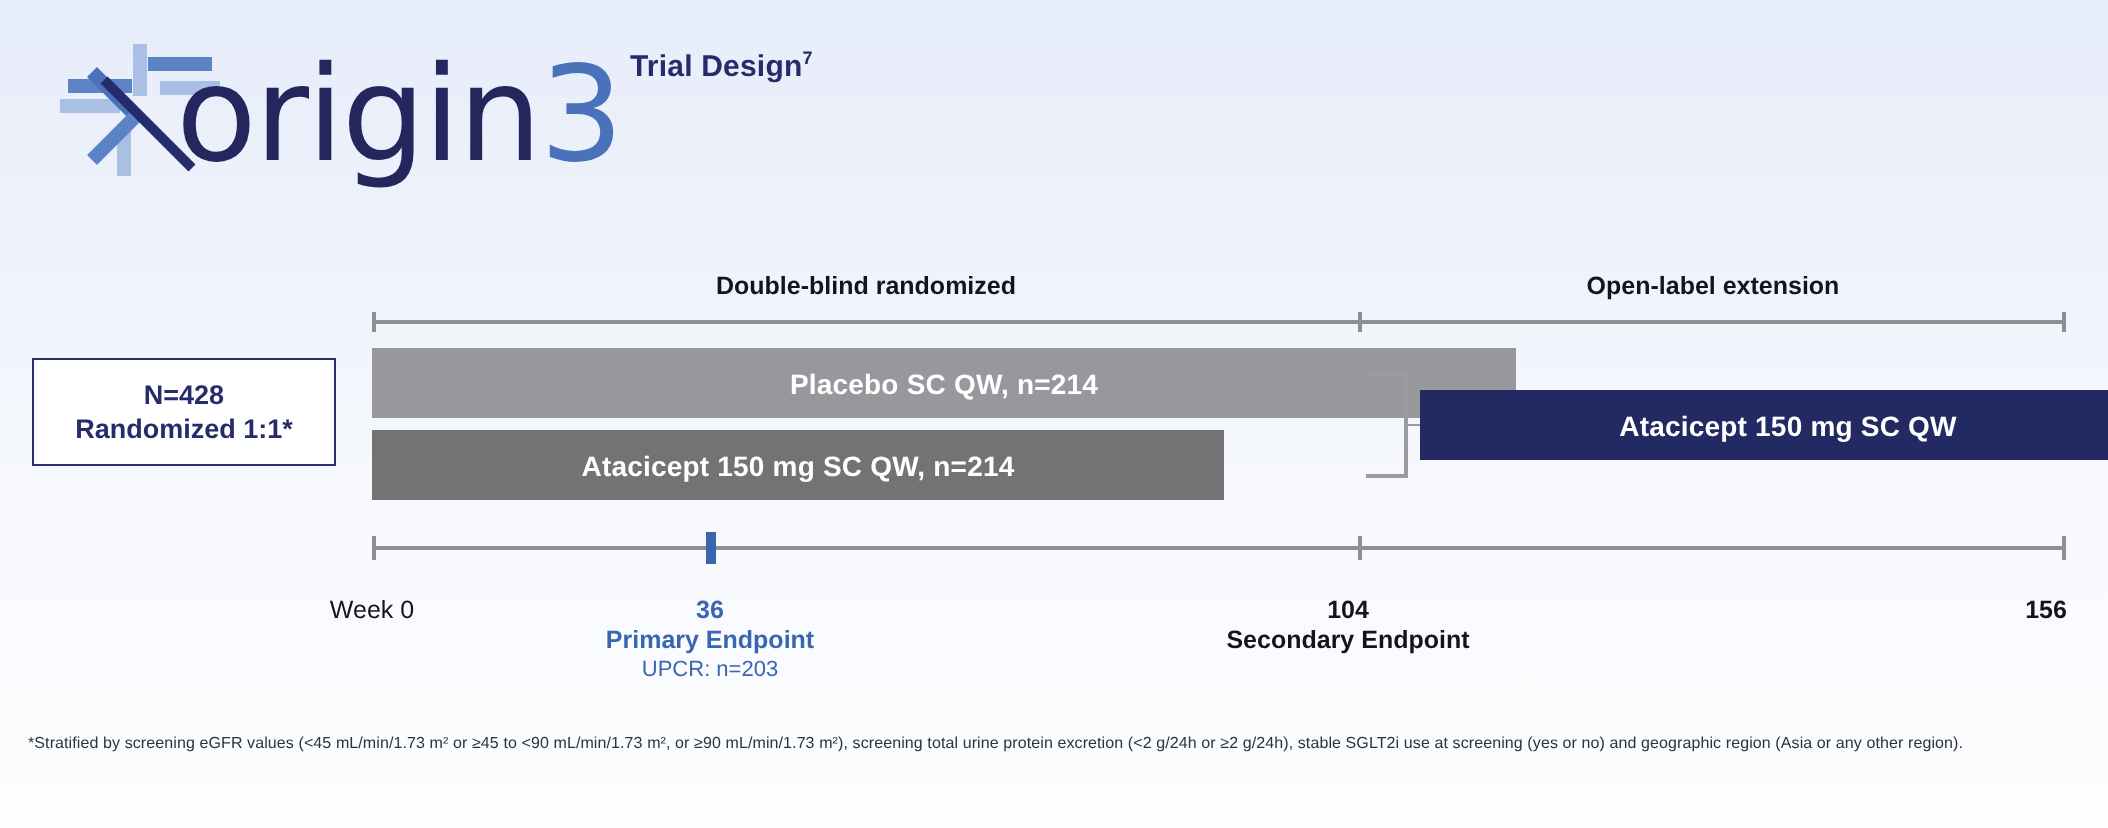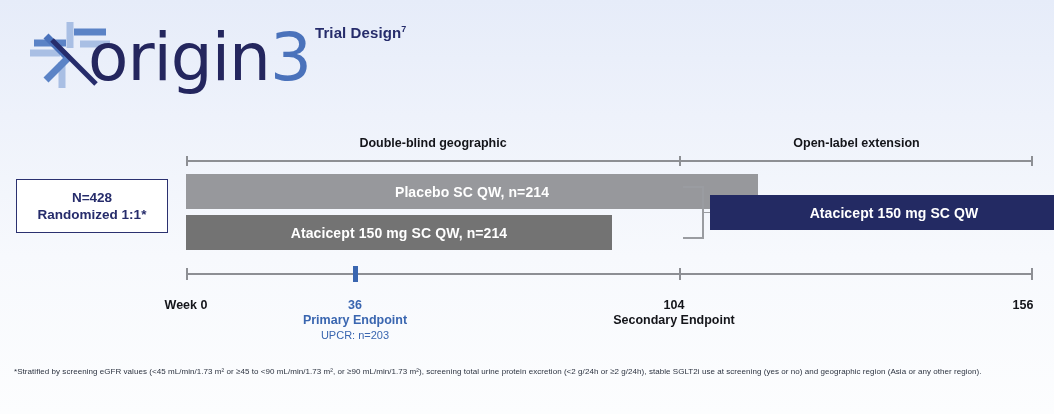--- a/index.html
+++ b/index.html
@@ -203,21 +203,21 @@
     top: 0px;
     height: 16px;
   }
 
   
   .tl-label {
     position: absolute;
     text-align: center;
     line-height: 15px;
   }
-  .tl-week  { font-size: 12.5px; font-weight: bold; color: #14151a; }
+  .tl-week  { font-size: 12.5px; font-weight: normal; color: #14151a; }
   .tl-num   { font-size: 12.5px; font-weight: bold; }
   .tl-name  { font-size: 12.5px; font-weight: bold; }
   .tl-note  { font-size: 11px; font-weight: normal; }
 
   .blue-txt  { color: #3a66b0; }
   .dark-txt  { color: #14151a; }
 
   #tl-0   { left: 126px; top: 298px; width: 120px; }
   #tl-36  { left: 295px; top: 298px; width: 120px; }
   #tl-104 { left: 604px; top: 298px; width: 140px; text-align: center; }
@@ -262,21 +262,21 @@
     </svg>
     <div class="logo-word"><span>origin</span><span class="three">3</span></div>
   </div>
 
   <div class="title-block">
     <div class="trial-design-title"><span>Trial Design</span><sup>7</sup></div>
   </div>
 
 </div>
 
-<div class="phase-label" id="phase-dbt">Double-blind geographic</div>
+<div class="phase-label" id="phase-dbt">Double-blind randomized</div>
 <div class="phase-label" id="phase-ole">Open-label extension</div>
 
 <div class="phase-axis">
   <div class="line"></div>
   <div class="cap left"></div>
   <div class="cap mid"></div>
   <div class="cap right"></div>
 </div>
 
 <div class="rand-box">

